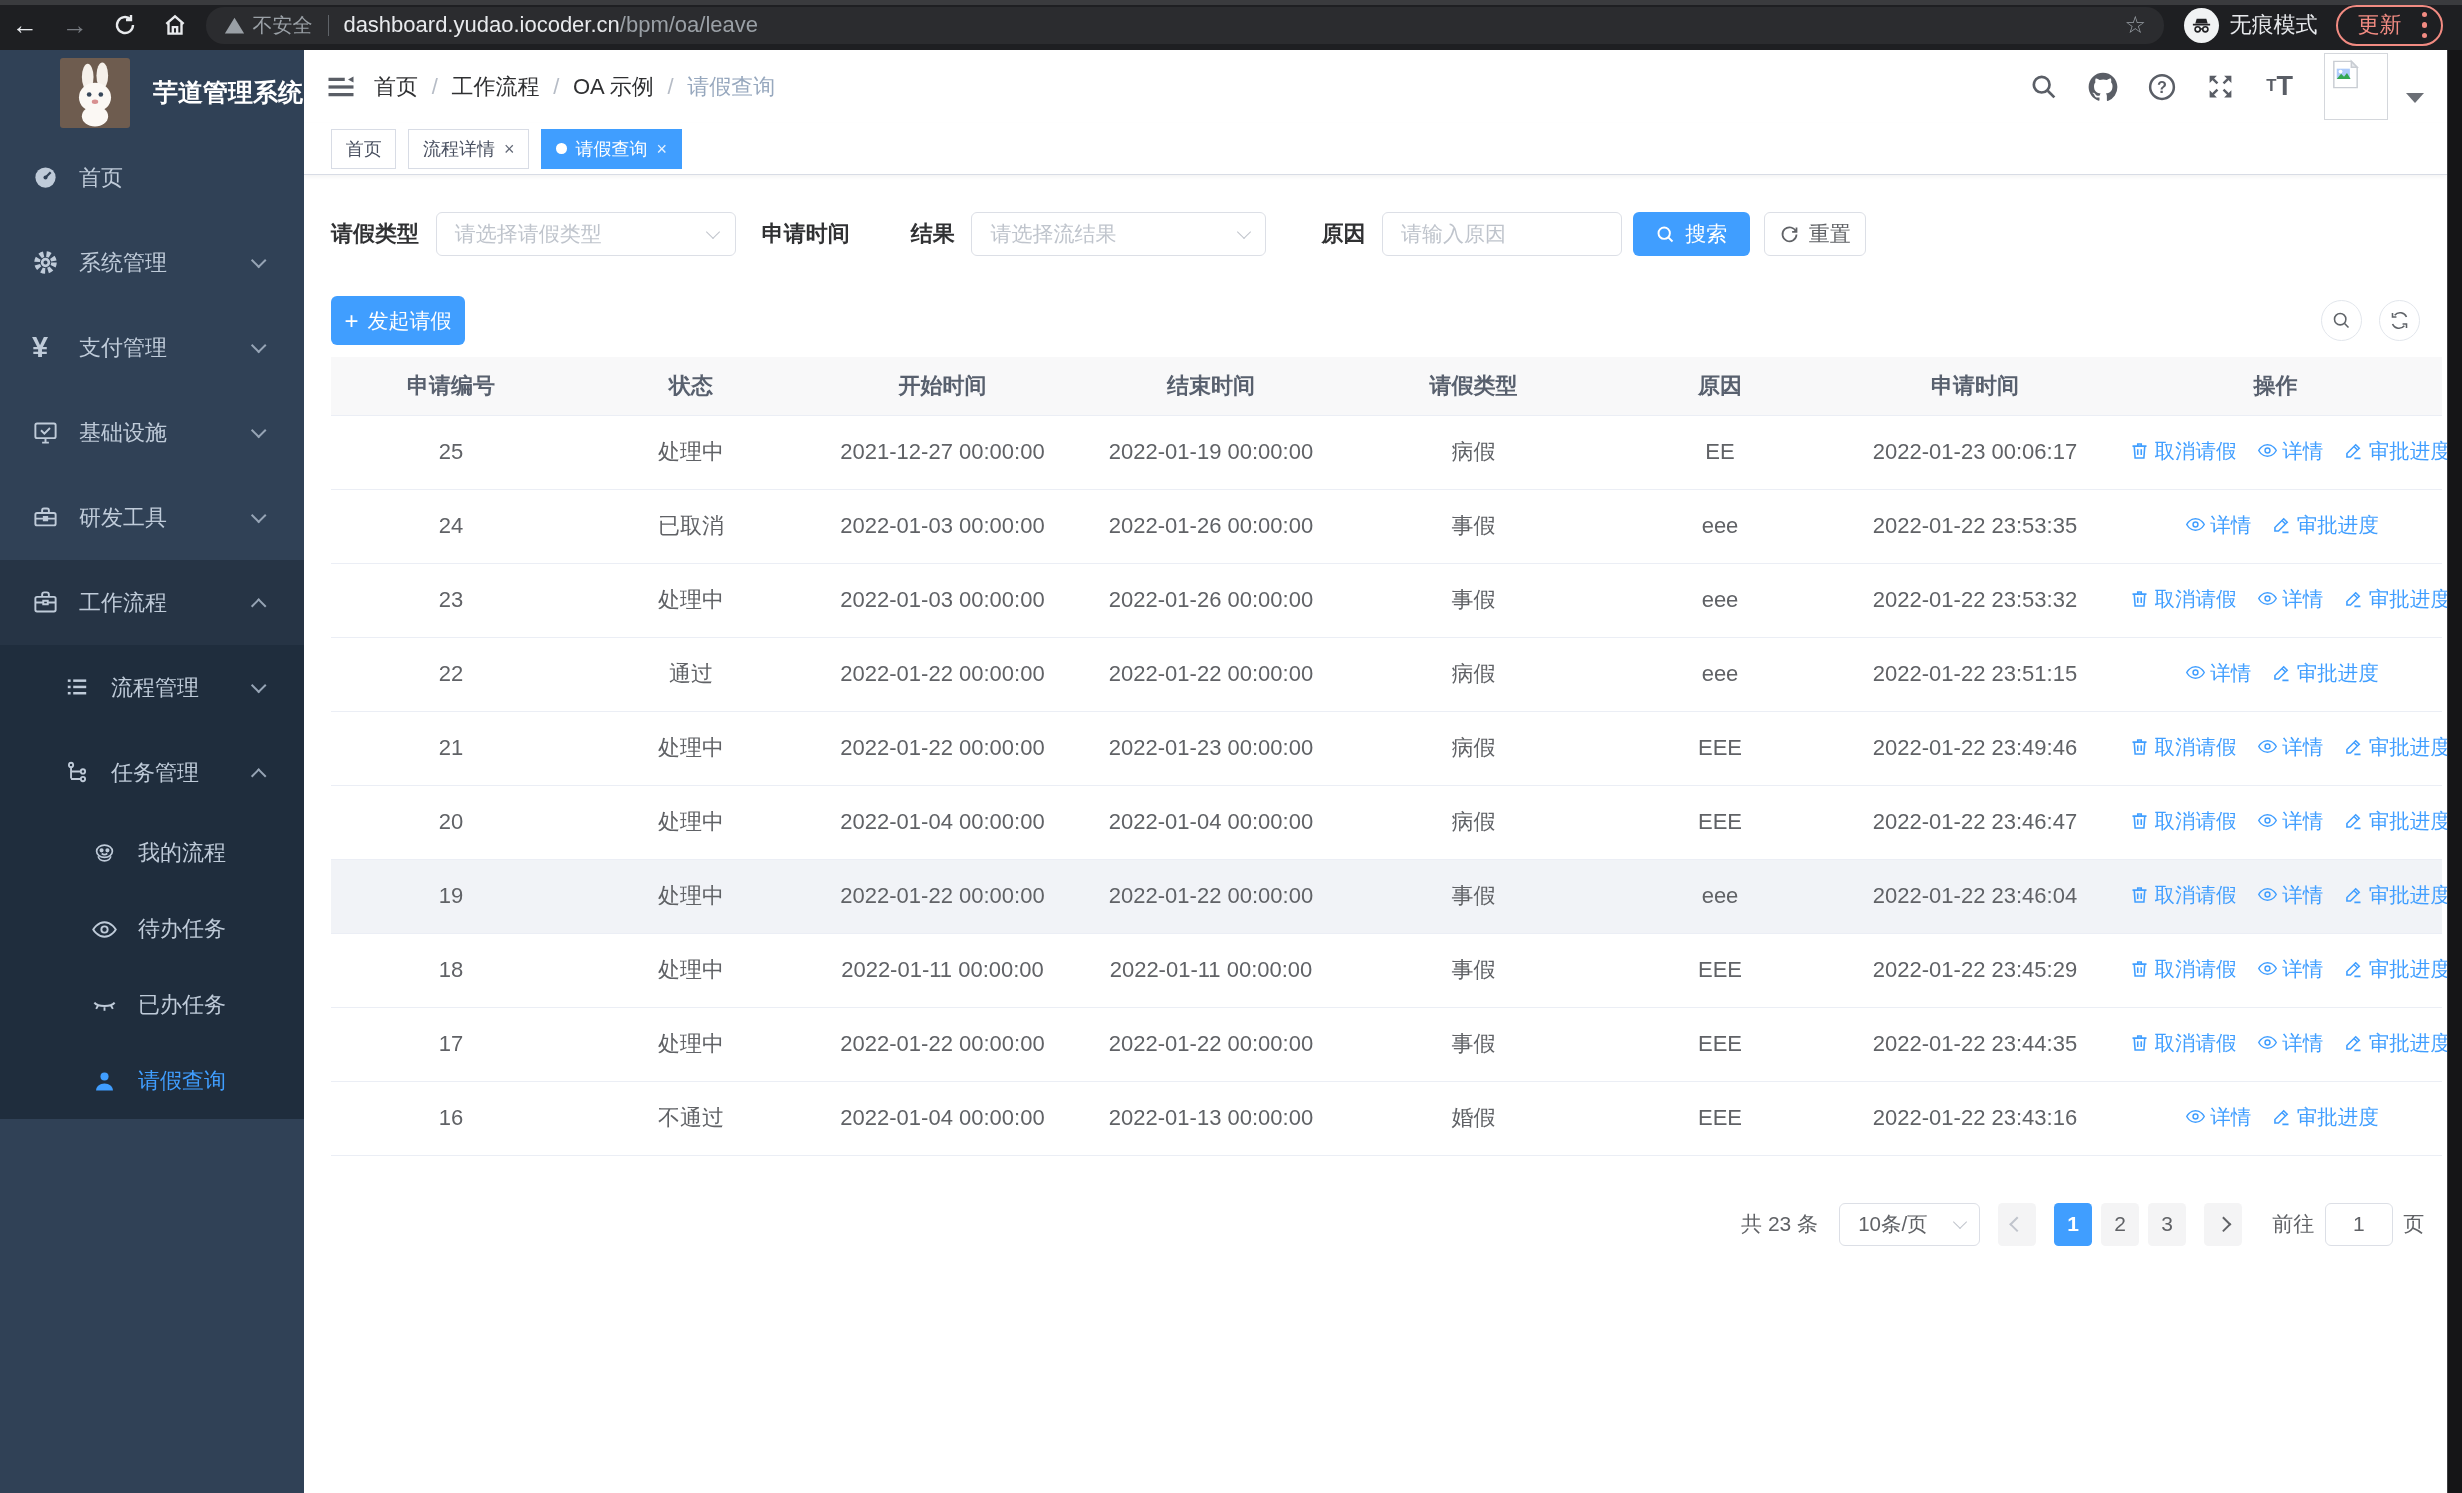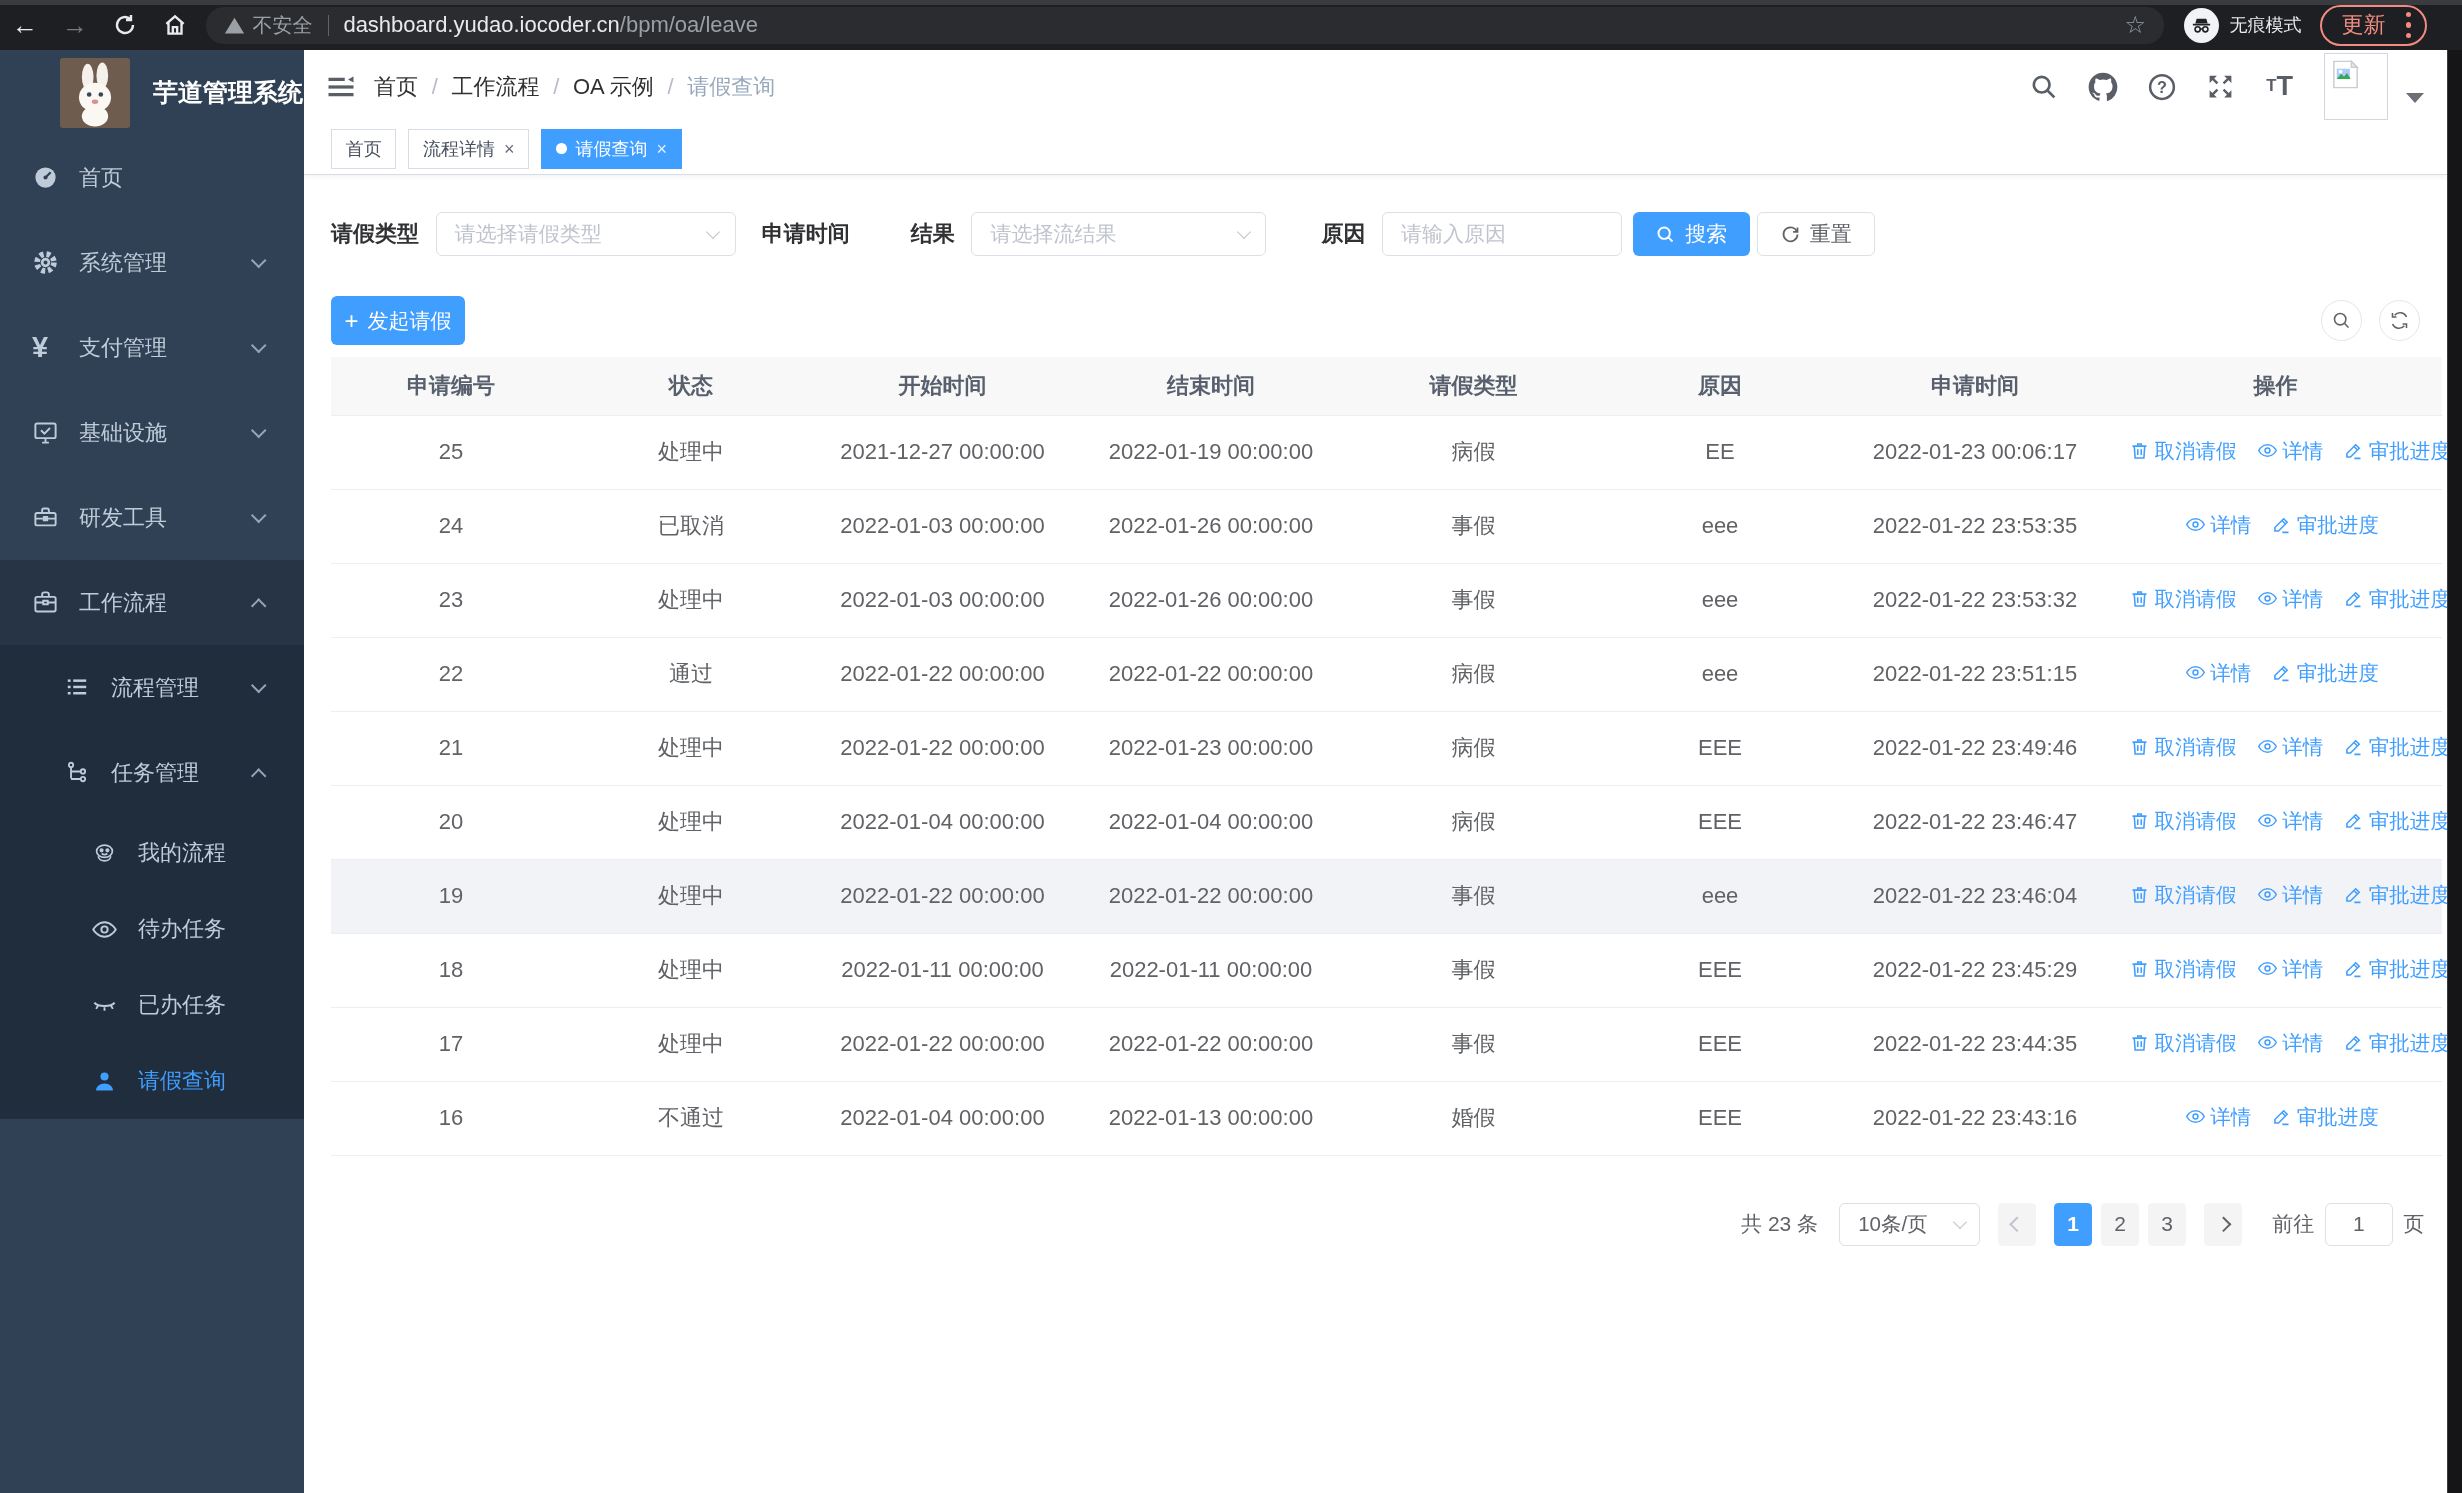--- a/index.html
+++ b/index.html
@@ -13,21 +13,21 @@
   .nav-ic { width:50px; height:50px; display:flex; align-items:center; justify-content:center; font-size:26px; color:#e8eaed; }
   .nav-ic.dim { color:#777b81; }
   .omnibox { flex:0 0 auto; width:1958px; height:37px; margin-left:6px; background:#2b2c2f; border-radius:18px; display:flex; align-items:center; padding:0 18px; }
   .omni-warn { color:#9aa0a6; font-size:20px; display:flex; align-items:center; gap:7.6px; }
   .omni-sep { width:0.8px; height:21px; background:#5f6368; margin:0 15px; }
   .omni-url { font-size:22px; color:#e8eaed; white-space:nowrap; }
   .omni-url .path { color:#9aa0a6; }
   .omni-star { margin-left:auto; color:#9aa0a6; font-size:24px; }
   .incog { display:flex; align-items:center; gap:10.6px; margin-left:20px; }
   .incog-circle { width:35px; height:35px; border-radius:50%; background:#f1f3f4; display:flex; align-items:center; justify-content:center; }
-  .incog-label { color:#e8eaed; font-size:18px; white-space:nowrap; }
+  .incog-label { color:#e8eaed; font-size:22px; white-space:nowrap; }
   .update-pill { margin-left:18px; border:2.3px solid var(--update,#f28b82); border-radius:23.6px; height:41px; display:flex; align-items:center; padding:0 13.7px 0 20px; gap:20px; }
   .update-label { color:var(--update,#f28b82); font-size:22px; font-weight:normal; }
   .kebab { display:flex; flex-direction:column; gap:5.3px; }
   .kebab i { width:5.3px; height:5.3px; border-radius:50%; background:var(--update,#f28b82); }
 
   
   .scroll-strip { position:absolute; top:50px; right:0; width:15px; bottom:0; background:#151517; border-left:0.8px solid #3c3c3f; z-index:25; }
 
   
   .sidebar { position:absolute; top:50px; left:0; width:304px; bottom:0; background:var(--sidebar-bg,#304156); z-index:20; }
@@ -388,21 +388,21 @@
       <div class="fbox" style="width:240px; margin-left:16.7px; padding:0 18px;">
         <input class="fld" placeholder="请输入原因" style="">
       </div>
       <button class="btn btn-primary" style="width:117px; margin-left:10.6px;">
         <svg width="21" height="21" viewBox="0 0 24 24" fill="none" stroke="#fff" stroke-width="2.2">
             <circle cx="10.5" cy="10.5" r="6.5"></circle>
             <path d="M15.5 15.5L20 20"></path>
           </svg>
         <span>搜索</span>
       </button>
-      <button class="btn btn-plain" style="width:118px; margin-left:7px;">
+      <button class="btn btn-plain" style="width:102px; margin-left:14px;">
         <svg width="21" height="21" viewBox="0 0 24 24" fill="none" stroke="#606266" stroke-width="2">
             <path d="M19.5 9A8 8 0 1 0 20 12M20 4v5h-5"></path>
           </svg>
         <span>重置</span>
       </button>
     </div>
 
     <div class="action-row">
       <button class="btn btn-primary" style="width:134px; height:49px;">
         <span style="font-size:24px; font-weight:normal;">+</span>

